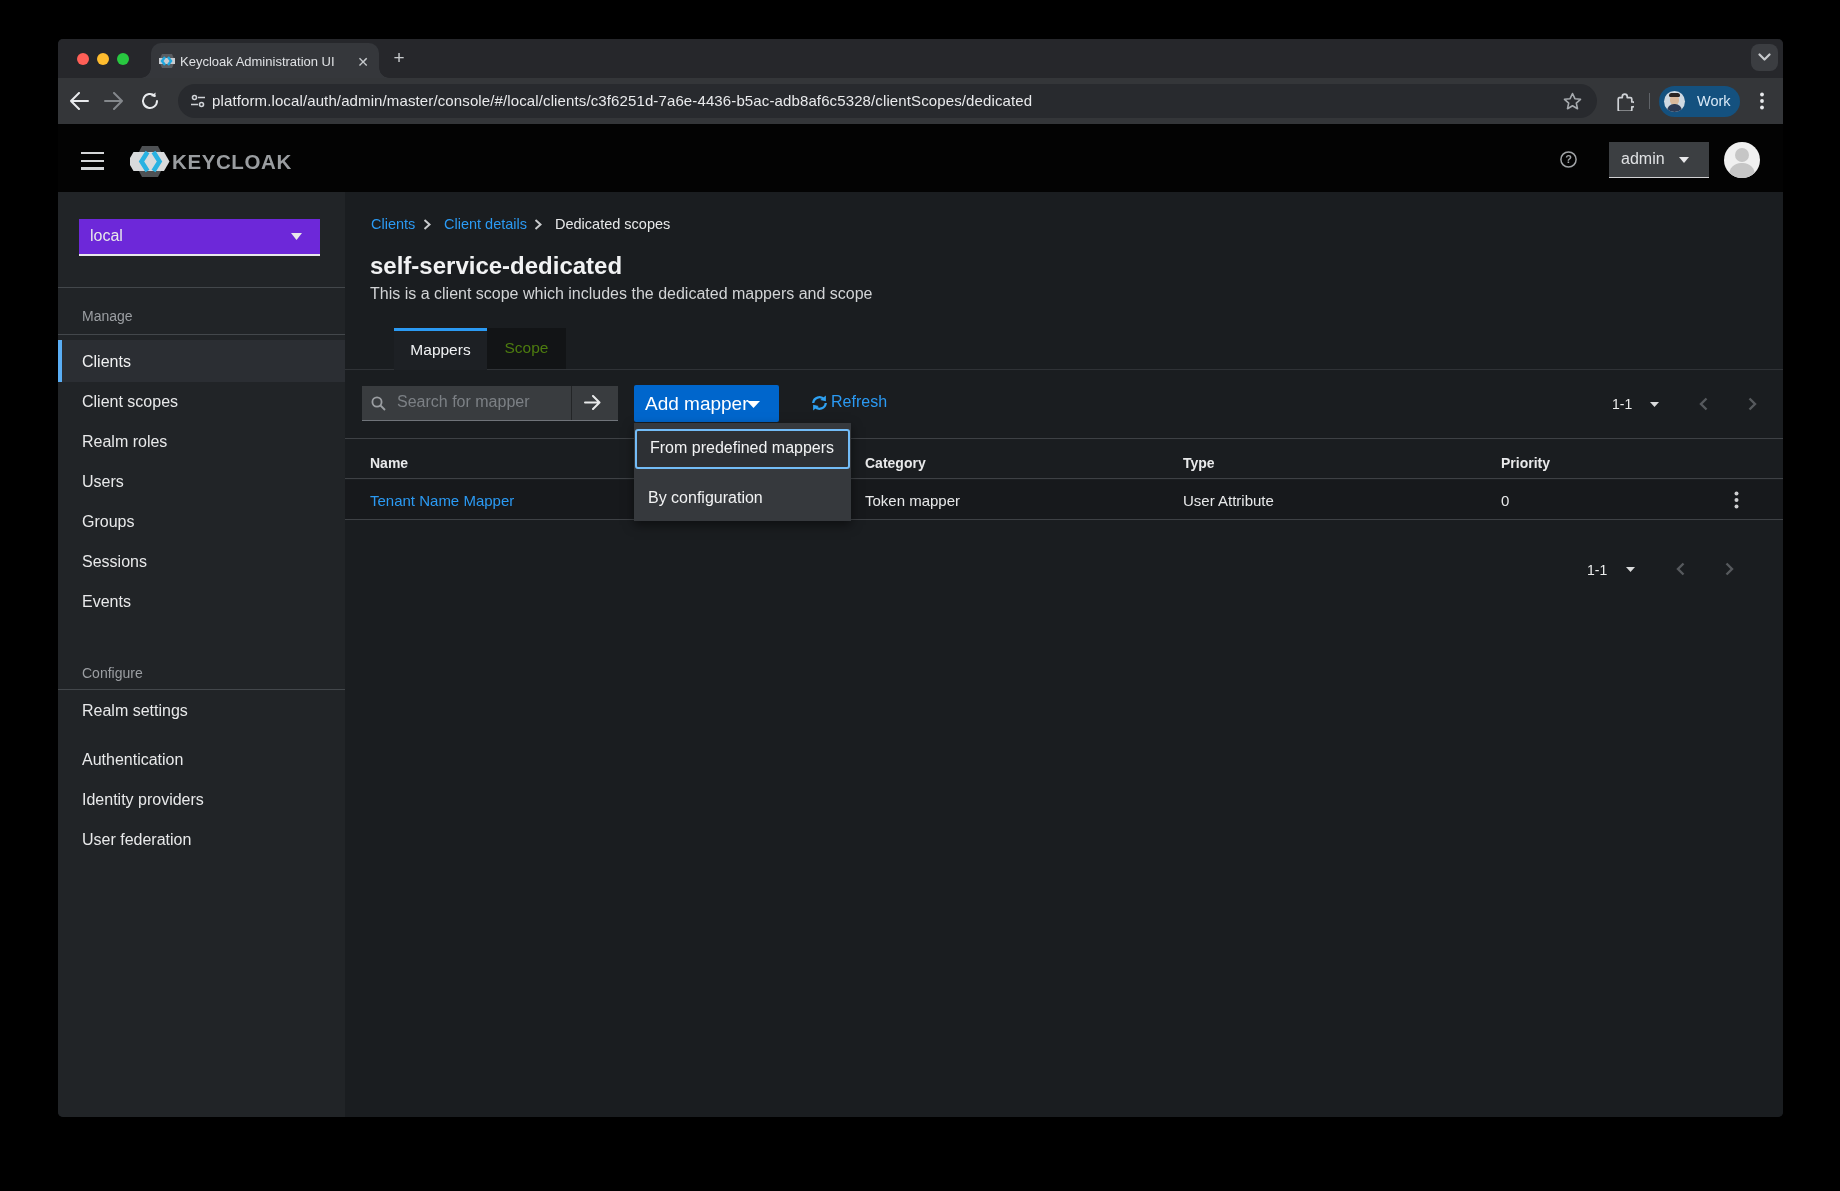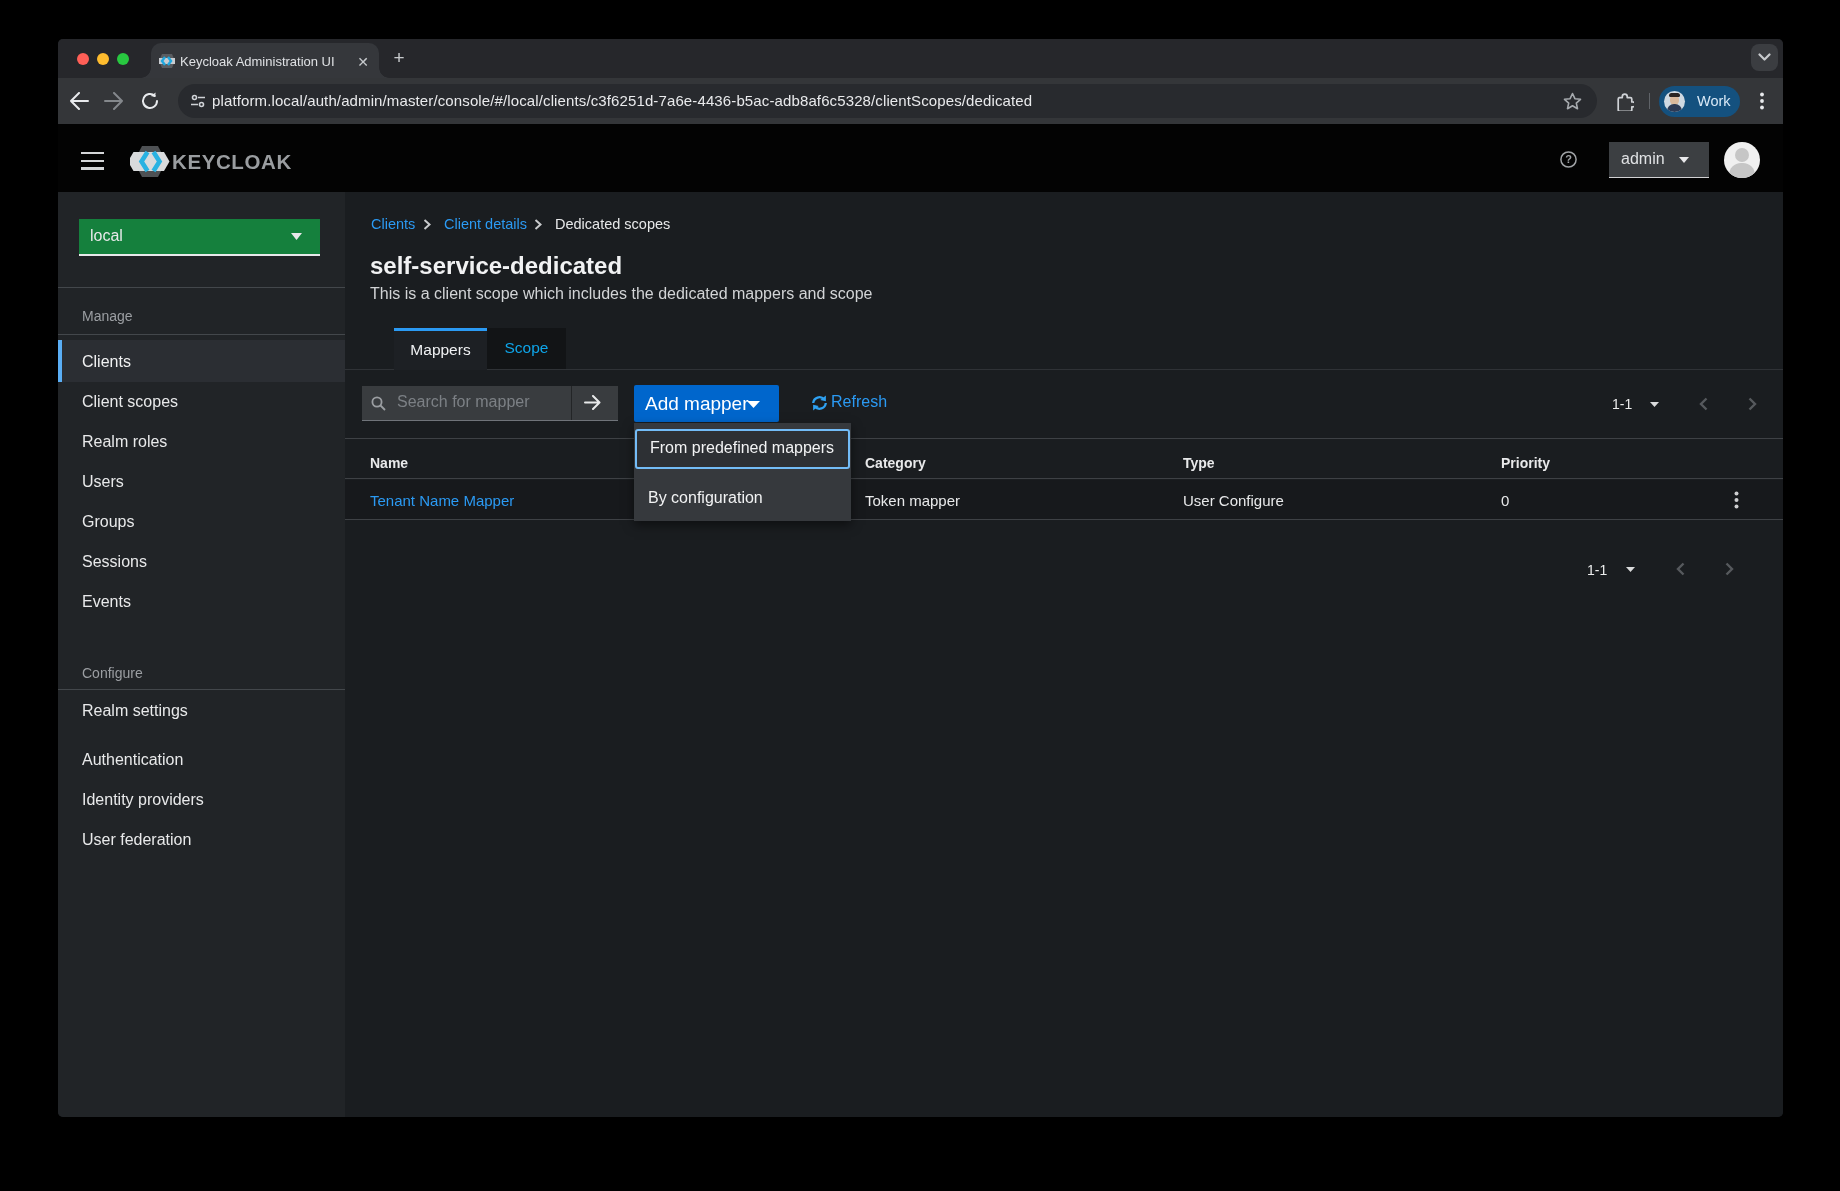--- a/index.html
+++ b/index.html
@@ -22,37 +22,37 @@
   #urlpill { position:absolute; left:120px; top:6px; width:1419px; height:34px; border-radius:17px; background:#282a2e; }
   #urltext { position:absolute; left:34px; top:7.5px; font-size:15px; color:#e9eaec; letter-spacing:0.12px; white-space:nowrap; font-weight:500;}
   #chip { position:absolute; left:1601px; top:7.5px; width:81px; height:31px; border-radius:15.5px; background:#14517f; }
   #chiptext { position:absolute; left:38px; top:7.5px; font-size:14.5px; color:#d9e9f7; }
   
   #masthead { position:absolute; left:0; top:85px; width:1725px; height:68px; background:#030303; }
   #adminsel { position:absolute; left:1551px; top:18px; width:100px; height:36px; background:#3c3f42; border-bottom:1px solid #d2d2d4; }
   #adminsel span { position:absolute; left:12px; top:8px; font-size:16px; color:#e0e2e4; }
   
   #sidebar { position:absolute; left:0; top:153px; width:287px; height:925px; background:#212427; }
-  #localsel { position:absolute; left:21px; top:27px; width:241px; height:37px; background:#15803d; border-bottom:2px solid #e8e8ea; }
+  #localsel { position:absolute; left:21px; top:27px; width:241px; height:37px; background:#6d28d9; border-bottom:2px solid #e8e8ea; }
   #localsel span { position:absolute; left:11px; top:8px; font-size:16px; color:#e8e9ea; }
   .sep { position:absolute; left:0; width:287px; height:1px; background:#43474b; }
   .grouplabel { position:absolute; left:24px; font-size:14px; color:#9b9ea2; }
   .navitem { position:absolute; left:0; width:287px; height:40px; line-height:40px; padding-left:24px; font-size:16px; color:#e8e9ea; }
   #navactive { position:absolute; left:0; top:148px; width:287px; height:42px; background:#2b2e33; border-left:4px solid #5aaef5; }
   #navactive span { position:absolute; left:20px; top:13px; font-size:16px; color:#f0f1f2; }
   
   #content { position:absolute; left:287px; top:153px; width:1438px; height:925px; background:#1a1d20; }
   .crumb { font-size:14.5px; }
   .link { color:#2b9af3 !important; }
   
   #tabrow { position:absolute; left:0; top:136px; width:1738px; height:41.5px; border-bottom:1px solid #2f3236; }
   #tabMappers { position:absolute; left:49px; top:0; width:93px; height:42px; background:#1d2024; border-top:3px solid #2b9af3; text-align:center; }
   #tabMappers span { font-size:15.5px; color:#f0f1f3; line-height:38px; }
   #tabScope { position:absolute; left:142px; top:0; width:79px; height:41px; background:#121416; text-align:center; }
-  #tabScope span { font-size:15.5px; color:#0ea5e9; line-height:40px; }
+  #tabScope span { font-size:15.5px; color:#4d7c0f; line-height:40px; }
   
   #searchbox { position:absolute; left:17px; top:194px; width:256px; height:34.5px; background:#393c3f; border-bottom:1px solid #70747a; }
   #searchph { position:absolute; left:35px; top:7px; font-size:16px; color:#7c8085; }
   #searchdiv { position:absolute; left:209px; top:0; width:1px; height:33.5px; background:#232527; }
   #addbtn { position:absolute; left:289px; top:193px; width:144.5px; height:36.5px; background:#0066cc; border-radius:2px; }
   #addbtn span { position:absolute; left:11px; top:8px; font-size:19px; color:#ffffff; }
   #refresh { position:absolute; left:466px; top:203px; }
   #refresh span { position:absolute; left:20px; top:-2px; font-size:16px; color:#2b9af3; white-space:nowrap; }
   .pag { position:absolute; font-size:14px; color:#eceded; }
   
@@ -242,21 +242,21 @@
       </svg>
     <div id="thead">
       <div class="th" style="left:25px;">Name</div>
       <div class="th" style="left:520px;">Category</div>
       <div class="th" style="left:838px;">Type</div>
       <div class="th" style="left:1156px;">Priority</div>
     </div>
     <div id="trow">
       <div class="td link" style="left:25px;">Tenant Name Mapper</div>
       <div class="td" style="left:520px;">Token mapper</div>
-      <div class="td" style="left:838px;">User Configure</div>
+      <div class="td" style="left:838px;">User Attribute</div>
       <div class="td" style="left:1156px;">0</div>
       <svg class="abs" style="left:1389px;top:11px;" width="5" height="18" viewBox="0 0 5 18">
           <circle cx="2.5" cy="2.5" r="2" fill="#cdced0"></circle>
           <circle cx="2.5" cy="9" r="2" fill="#cdced0"></circle>
           <circle cx="2.5" cy="15.5" r="2" fill="#cdced0"></circle>
         </svg>
     </div>
     <div id="menu">
       <div id="menuitem1">
           <span>From predefined mappers</span>

